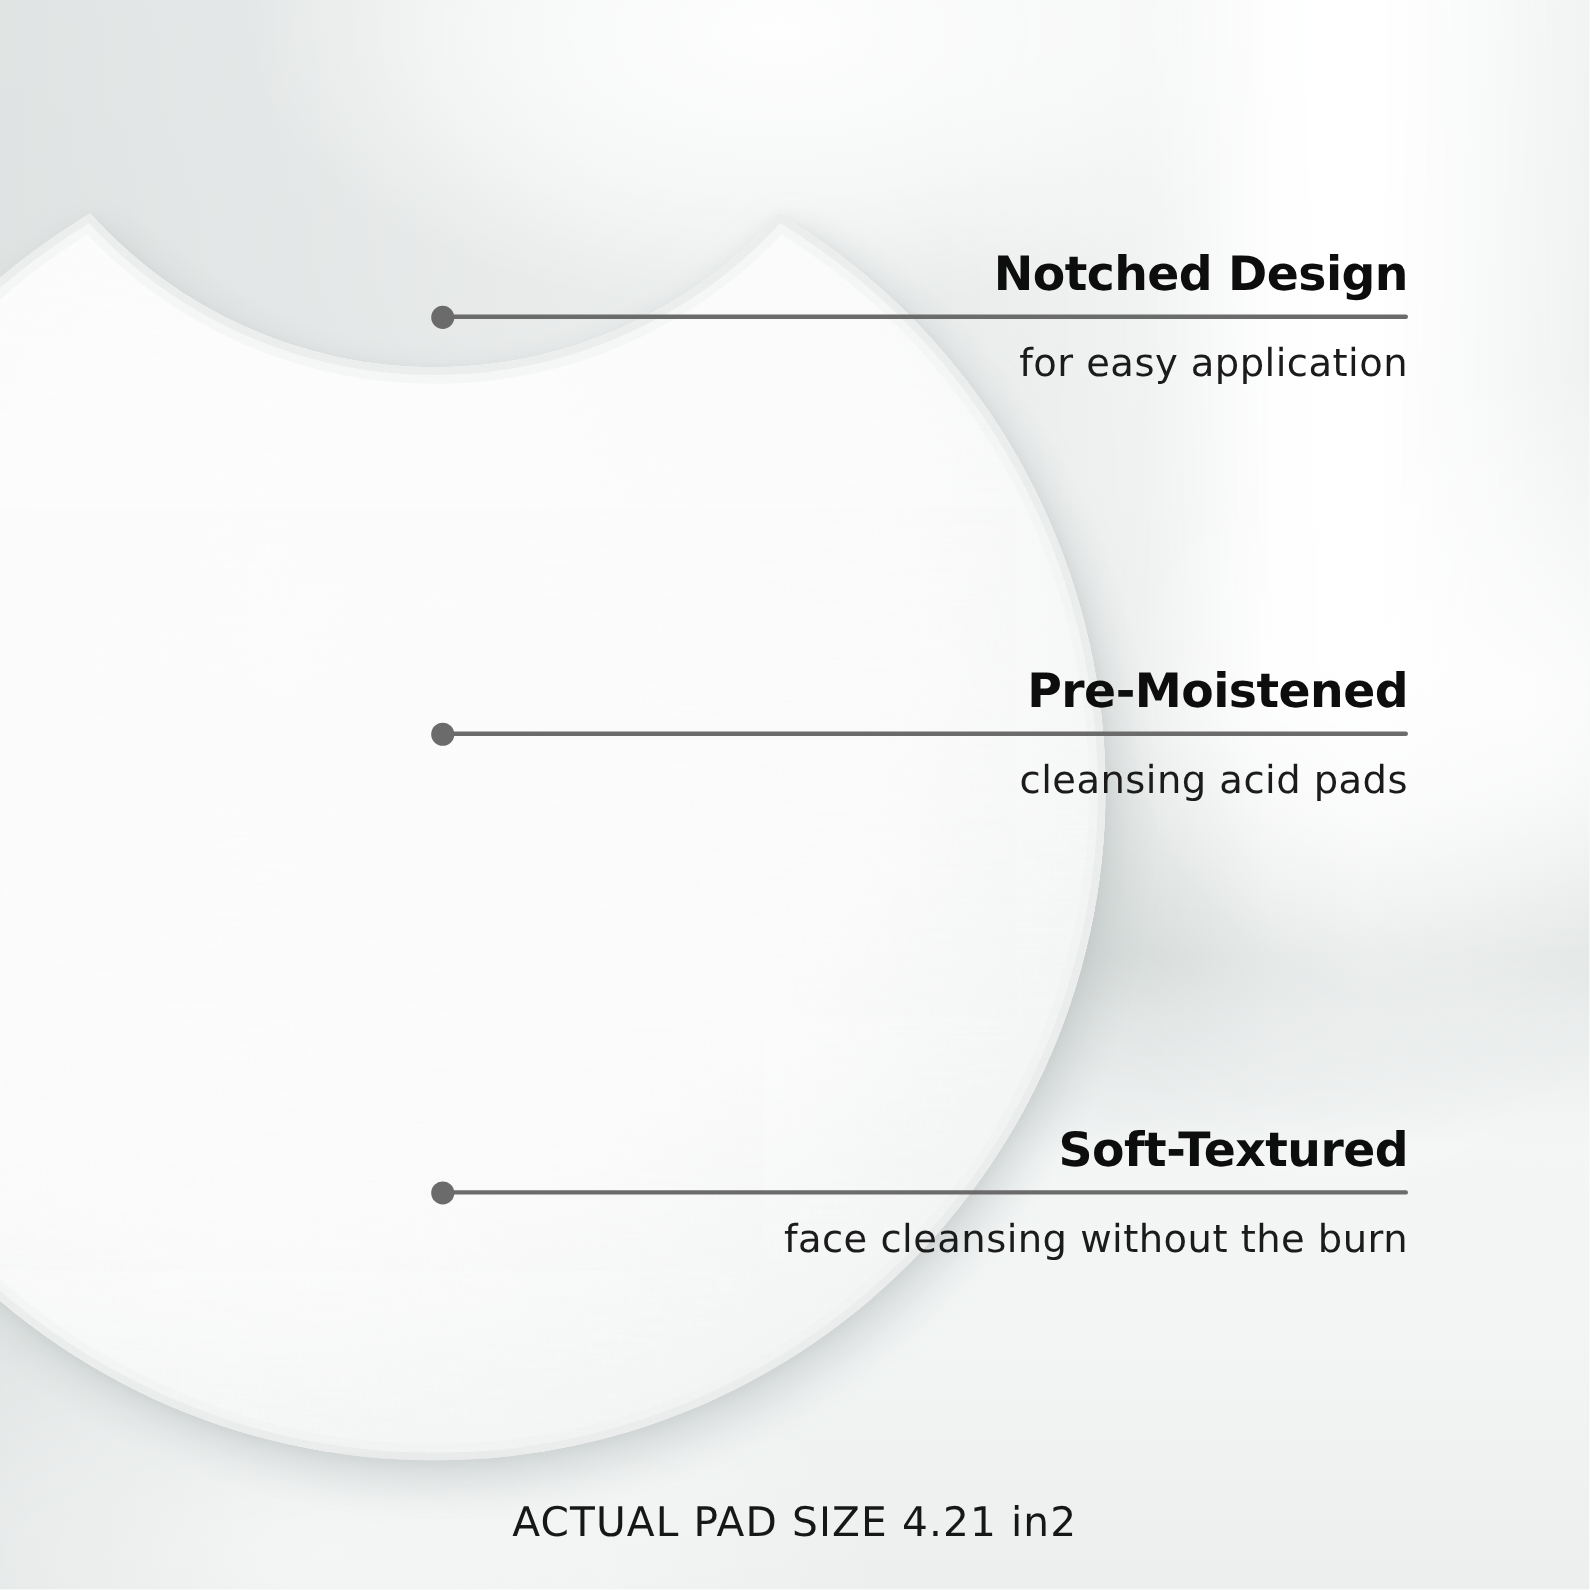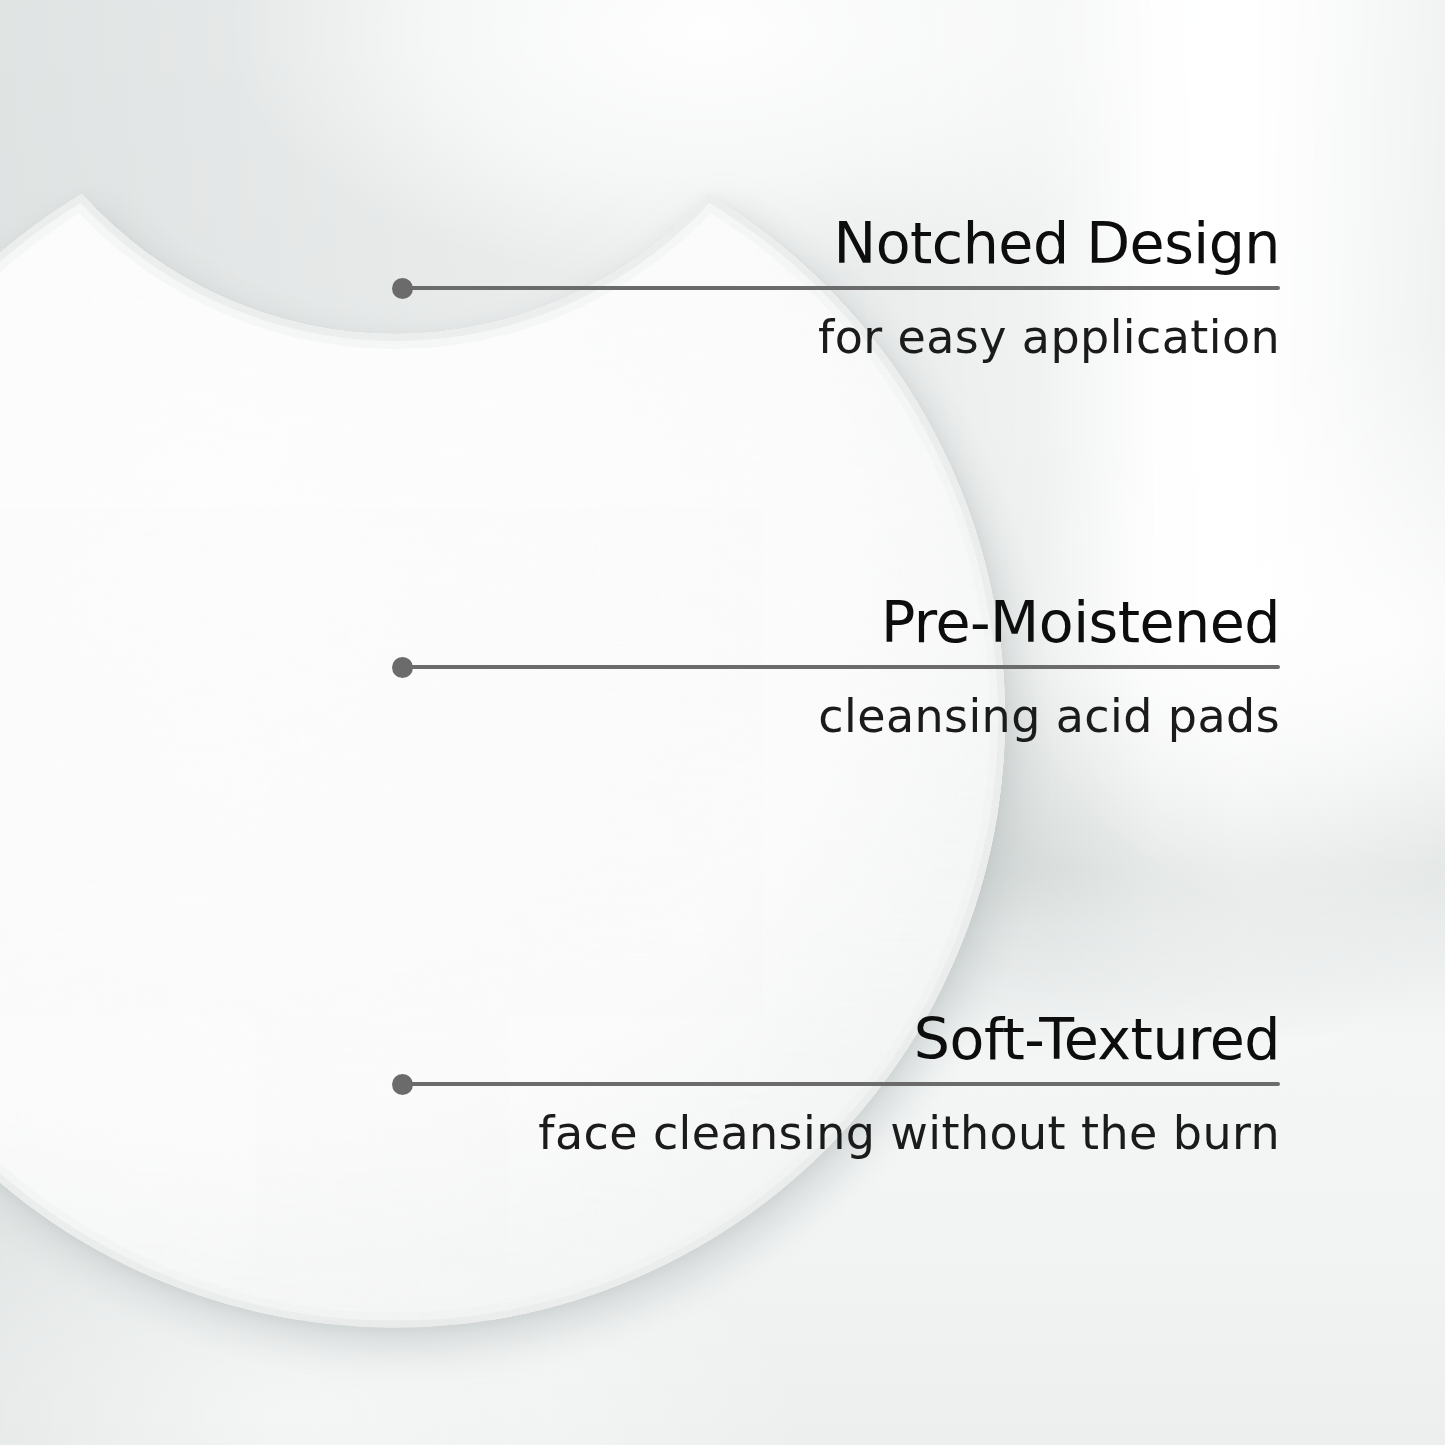--- a/index.html
+++ b/index.html
@@ -77,22 +77,22 @@
     position: absolute;
     left: 380px;
     width: 900px;
   }
   .callout-heading {
     position: absolute;
     right: 0;
     bottom: 14px;
     margin: 0;
     font-family: "DejaVu Sans", sans-serif;
-    font-weight: normal;
-    font-size: 57px;
+    font-weight: bold;
+    font-size: 43px;
     letter-spacing: -0.5px;
     line-height: 1;
     color: #0d0d0d;
     white-space: nowrap;
     text-align: left;
   }
   .callout-rule {
     position: absolute;
     left: 25px;
     right: 0;
@@ -110,21 +110,21 @@
     border-radius: 50%;
     background: #6b6b6b;
   }
   .callout-sub {
     position: absolute;
     right: 0;
     top: 24px;
     margin: 0;
     font-family: "DejaVu Sans", sans-serif;
     font-weight: normal;
-    font-size: 46px;
+    font-size: 35px;
     line-height: 1.2;
     letter-spacing: 0.4px;
     color: #1b1b1b;
     white-space: nowrap;
     text-align: right;
   }
 
   
   #footer-caption {
     position: absolute;
@@ -239,14 +239,15 @@
     <p class="callout-sub">cleansing acid pads</p>
   </div>
 
   <div class="callout" style="top:1082px;">
     <h2 class="callout-heading">Soft-Textured</h2>
     <div class="callout-rule"></div>
     <div class="callout-dot"></div>
     <p class="callout-sub">face cleansing without the burn</p>
   </div>
 
+  <p id="footer-caption">ACTUAL PAD SIZE 4.21 in2</p>
 
 </div>
 
 </body></html>

